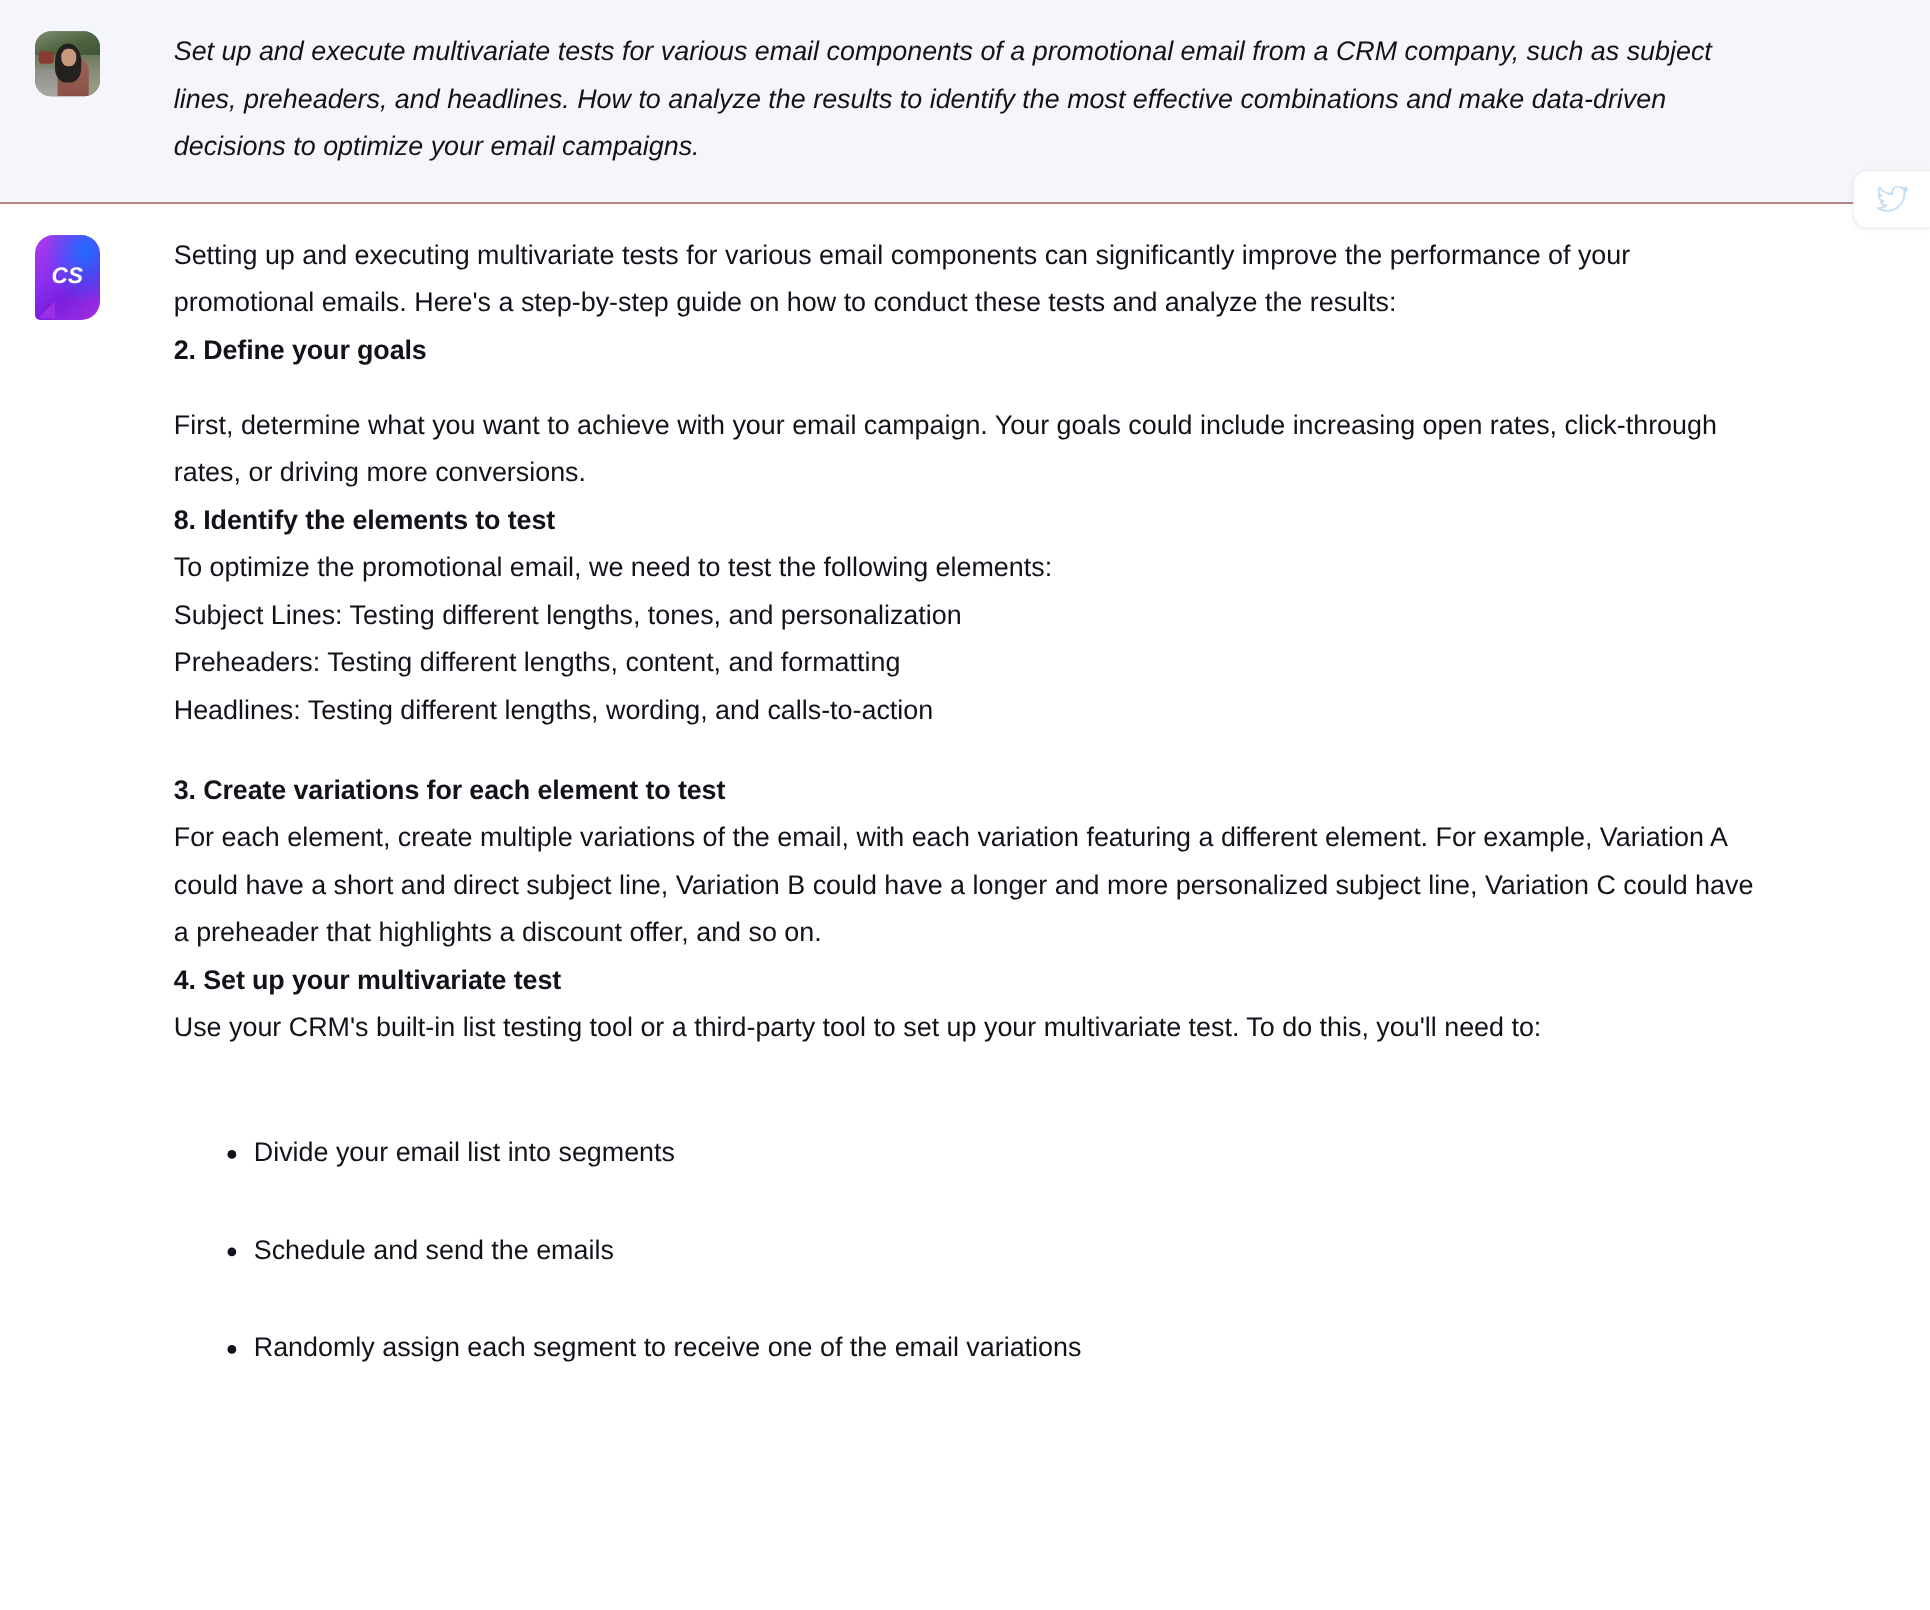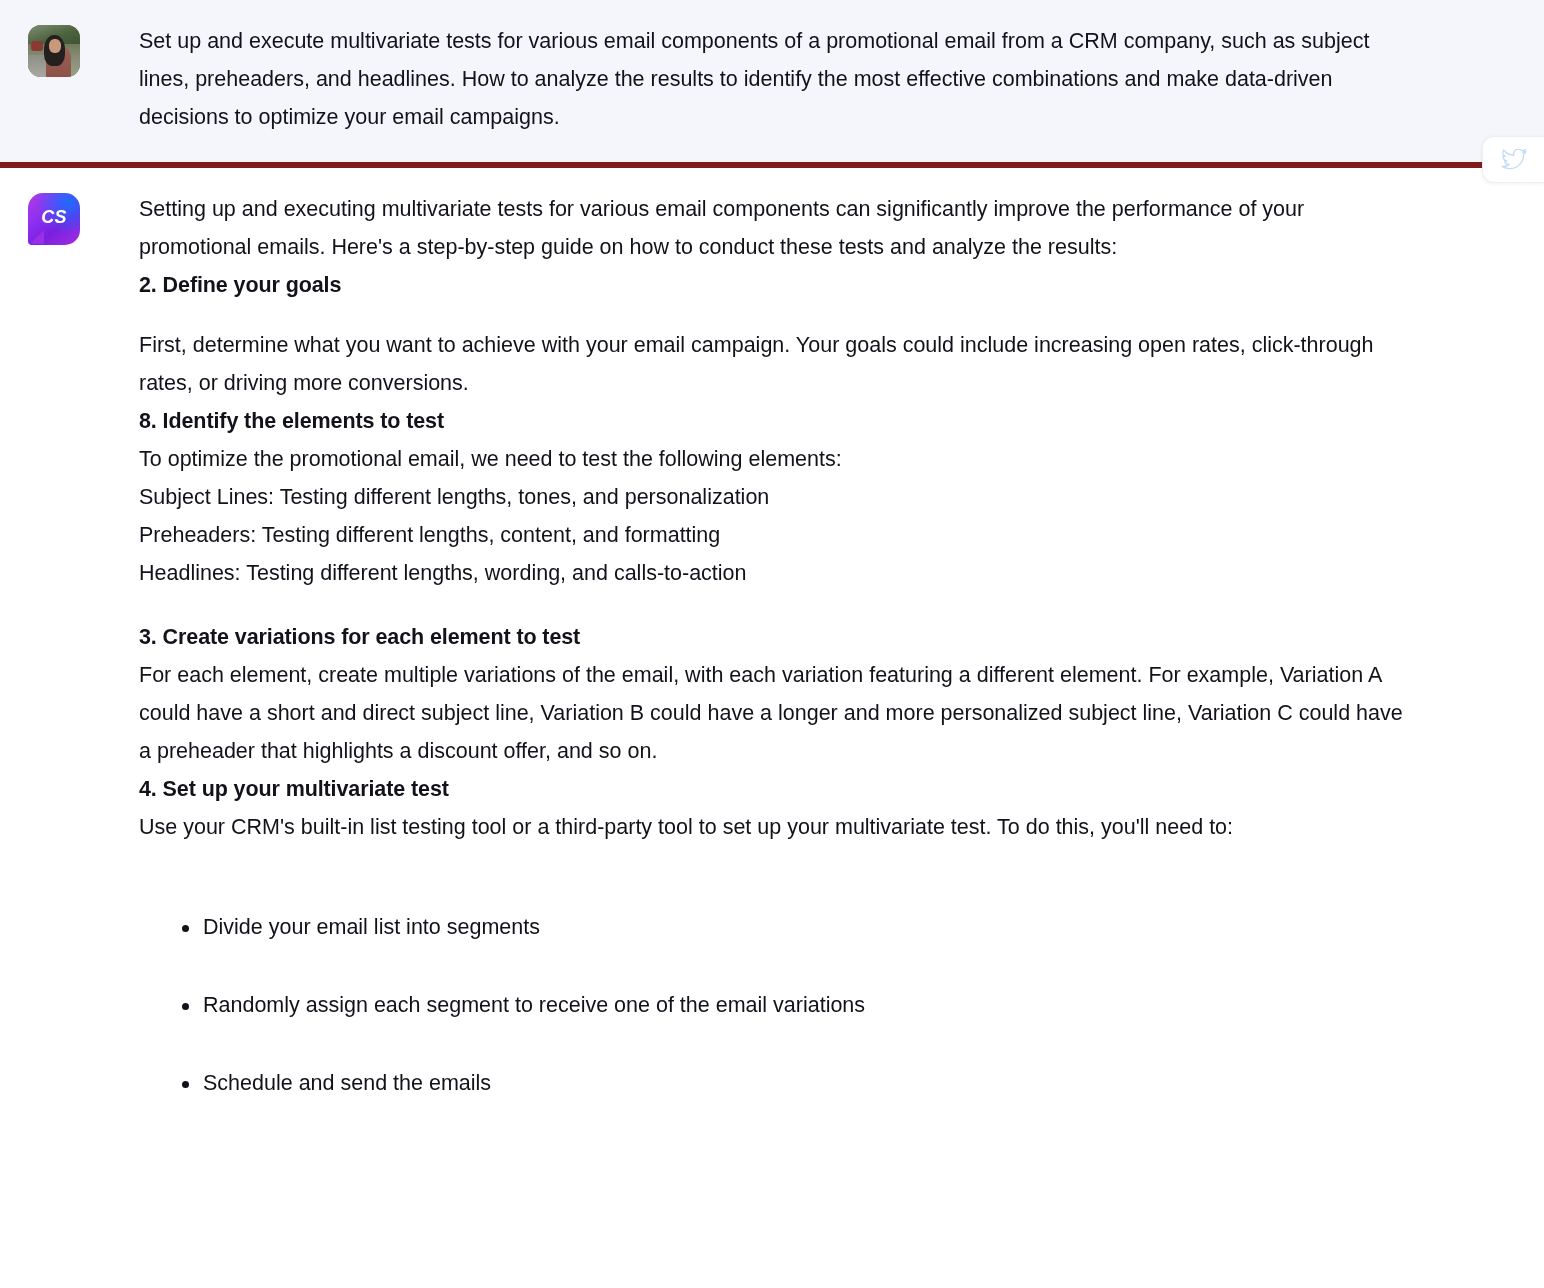--- a/index.html
+++ b/index.html
@@ -15,25 +15,26 @@
   .chat {
     width: 1544px;
     height: 1288px;
     position: relative;
     background: #ffffff;
   }
 
   
   .turn-user {
     background: #f5f6fb;
-    border-bottom: 6px solid #7f1d1d;
+    border-bottom: 1px solid #7f1d1d;
     padding: 22px 40px 26px 0;
     display: flex;
     align-items: flex-start;
     min-height: 159px;
+    font-style: italic;
   }
 
   .turn-assistant {
     background: #ffffff;
     padding: 22px 40px 0 0;
     display: flex;
     align-items: flex-start;
   }
 
   .avatar-col {
@@ -81,21 +82,21 @@
     background: #23201f; border-radius: 48% 48% 40% 40%;
   }
   .avatar-photo .ph-face {
     position: absolute; left: 41%; top: 27%; width: 22%; height: 26%;
     background: #c79a7c; border-radius: 46%;
   }
 
   
   .avatar-cs {
     width: 52px;
-    height: 52px;
+    height: 68px;
     flex: 0 0 52px;
     position: relative;
   }
   .avatar-cs .bubble {
     position: absolute;
     inset: 0;
     border-radius: 15px 15px 15px 4px;
     background:
       radial-gradient(120% 120% at 78% 18%, #1f6bff 0%, rgba(31,107,255,0) 52%),
       linear-gradient(140deg, #b03ce8 0%, #8a2ff0 38%, #7a1fe0 62%, #a32fe0 100%);
@@ -237,22 +238,22 @@
       </div>
 
       <p class="heading">3. Create variations for each element to test</p>
       <p class="para">For each element, create multiple variations of the email, with each variation featuring a different element. For example, Variation A could have a short and direct subject line, Variation B could have a longer and more personalized subject line, Variation C could have a preheader that highlights a discount offer, and so on.</p>
 
       <p class="heading">4. Set up your multivariate test</p>
       <p class="para tight">Use your CRM's built-in list testing tool or a third-party tool to set up your multivariate test. To do this, you'll need to:</p>
 
       <ul class="bullets">
         <li>Divide your email list into segments</li>
+        <li>Schedule and send the emails</li>
         <li>Randomly assign each segment to receive one of the email variations</li>
-        <li>Schedule and send the emails</li>
       </ul>
 
     </div>
   </div>
 
   <div class="share-btn">
     <span>
       <svg width="26" height="22" viewBox="0 0 24 20" fill="none" xmlns="http://www.w3.org/2000/svg" aria-hidden="true">
         <path d="M23 2.3c-.8.36-1.7.6-2.6.71a4.6 4.6 0 0 0 2-2.5c-.88.52-1.86.9-2.9 1.1A4.53 4.53 0 0 0 16.2 0a4.54 4.54 0 0 0-4.53 4.54c0 .36.04.7.11 1.03A12.86 12.86 0 0 1 2.44.83a4.54 4.54 0 0 0 1.4 6.06 4.5 4.5 0 0 1-2.05-.57v.06a4.54 4.54 0 0 0 3.64 4.45 4.56 4.56 0 0 1-2.05.08 4.54 4.54 0 0 0 4.24 3.15A9.1 9.1 0 0 1 1 15.93 12.83 12.83 0 0 0 7.95 18c8.34 0 12.9-6.91 12.9-12.9l-.01-.59A9.2 9.2 0 0 0 23 2.3z" stroke="#c5dcf5" stroke-width="1.3" stroke-linejoin="round" fill="none"></path>
       </svg>

